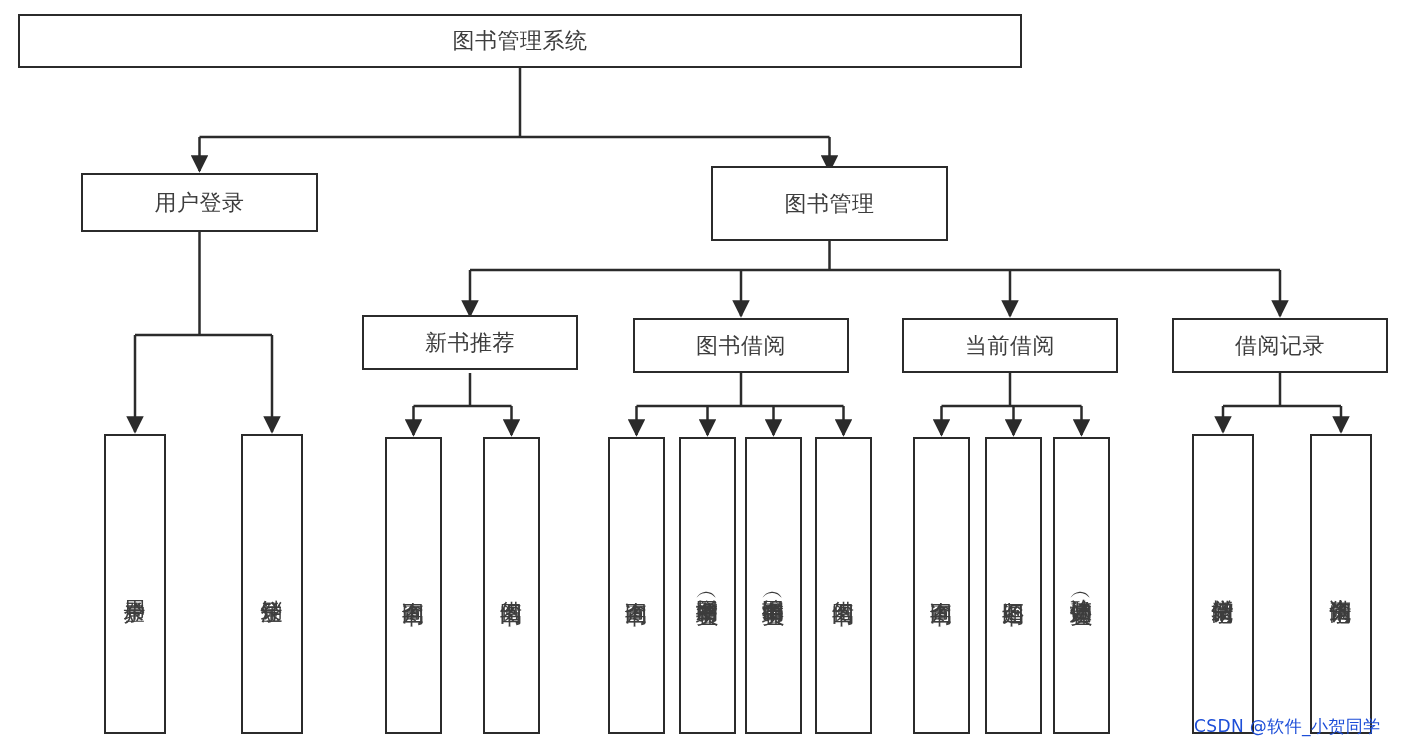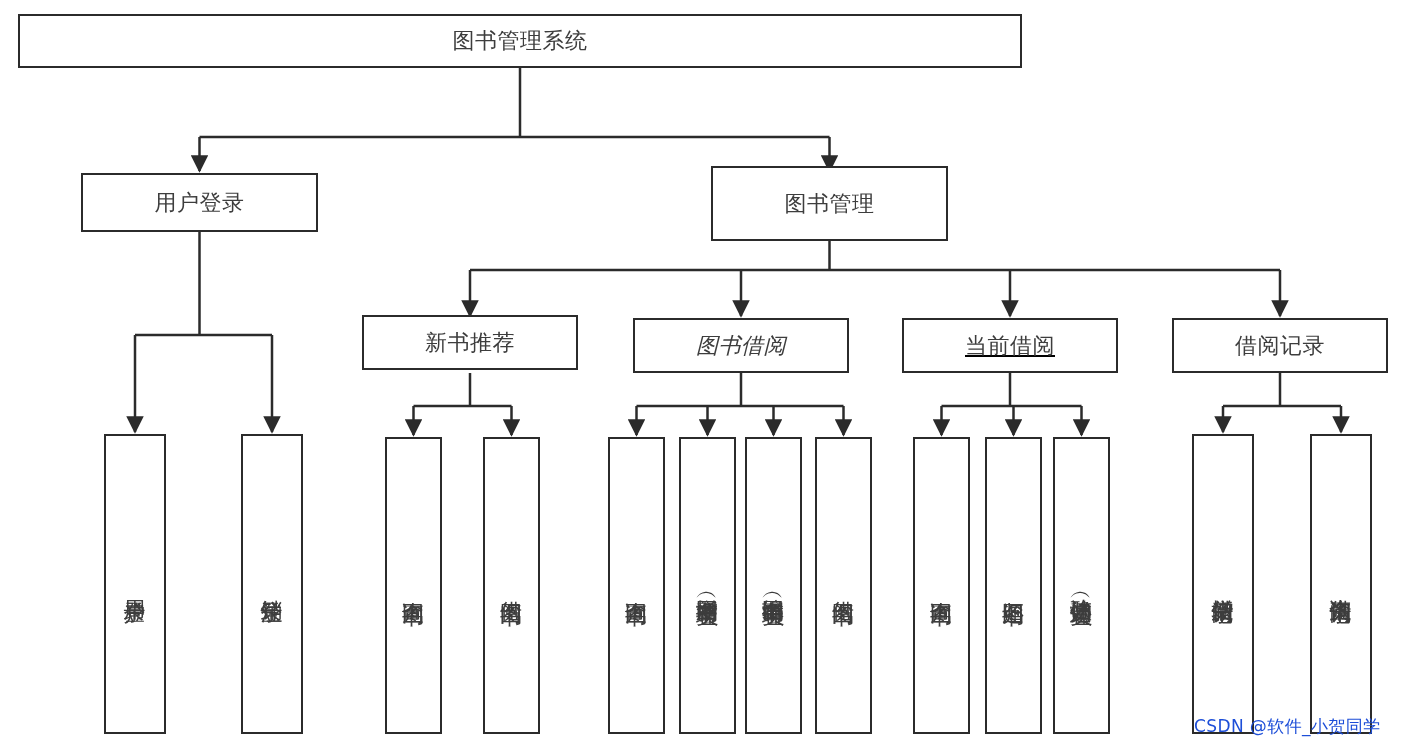--- a/index.html
+++ b/index.html
@@ -112,24 +112,24 @@
       </div>
       <div class="node horizontal" style="left: 81px; top: 173px; width: 237px; height: 59px;">
         <span class="node-label">用户登录</span>
       </div>
       <div class="node horizontal" style="left: 711px; top: 166px; width: 237px; height: 75px;">
         <span class="node-label">图书管理</span>
       </div>
       <div class="node horizontal" style="left: 362px; top: 315px; width: 216px; height: 55px;">
         <span class="node-label">新书推荐</span>
       </div>
-      <div class="node horizontal" style="left: 633px; top: 318px; width: 216px; height: 55px; font-style: italic;">
+      <div class="node horizontal" style="left: 633px; top: 318px; width: 216px; height: 55px;">
         <span class="node-label">图书借阅</span>
       </div>
-      <div class="node horizontal" style="left: 902px; top: 318px; width: 216px; height: 55px; text-decoration: underline;">
+      <div class="node horizontal" style="left: 902px; top: 318px; width: 216px; height: 55px;">
         <span class="node-label">当前借阅</span>
       </div>
       <div class="node horizontal" style="left: 1172px; top: 318px; width: 216px; height: 55px; font-family: Liberation Serif, serif;">
         <span class="node-label">借阅记录</span>
       </div>
       <div class="node vertical" style="left: 104px; top: 434px; width: 62px; height: 300px;">
         <span class="node-label">用户登录</span>
       </div>
       <div class="node vertical" style="left: 241px; top: 434px; width: 62px; height: 300px;">
         <span class="node-label">注销登录</span>

